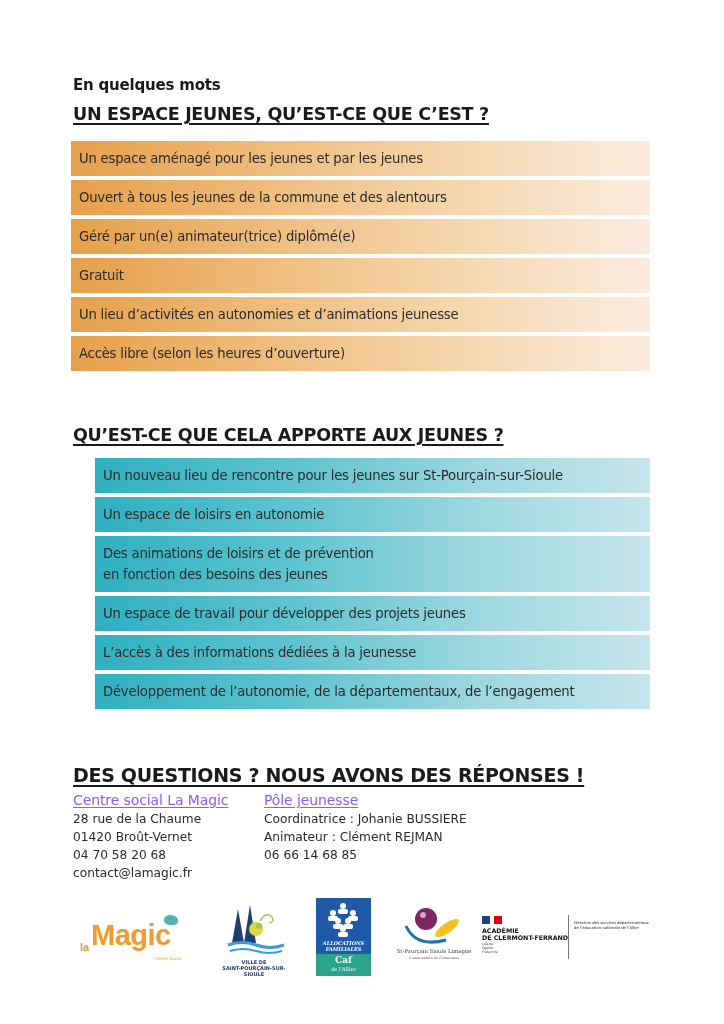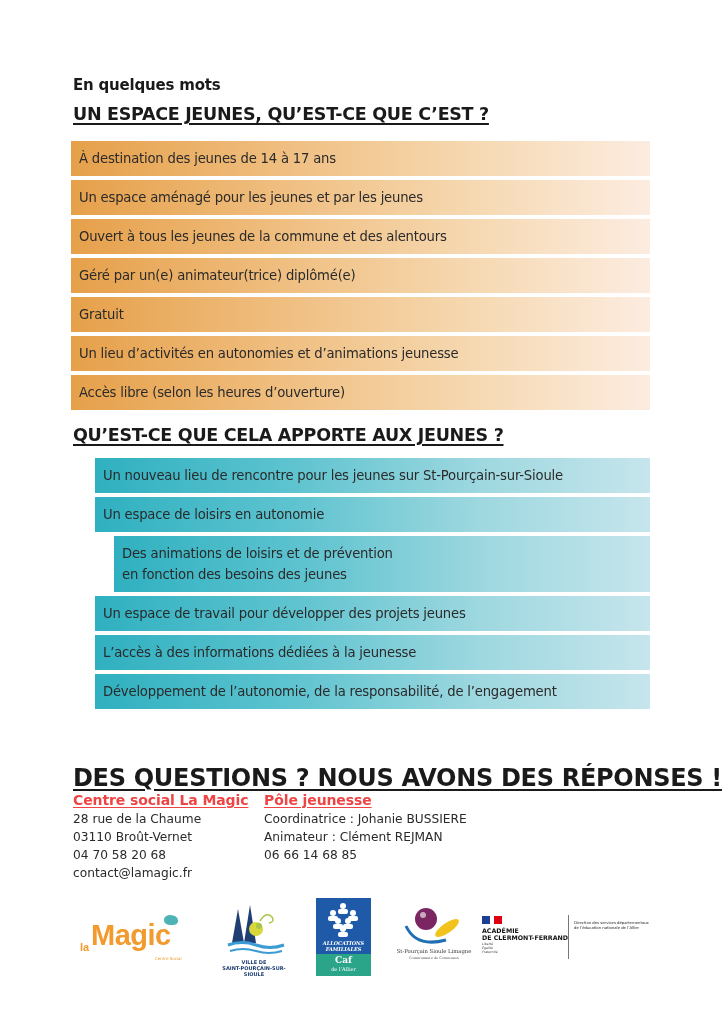--- a/index.html
+++ b/index.html
@@ -4,26 +4,26 @@
 <style>
   * { box-sizing: border-box; margin: 0; padding: 0; }
   html, body { width: 724px; height: 1024px; background: #ffffff; overflow: hidden; }
   body { position: relative; font-family: "DejaVu Sans", sans-serif; color: #1a1a1a; }
 
   .intro { position: absolute; left: 73px; top: 76px; font-size: 15px; font-weight: bold; letter-spacing: -0.2px; }
   .h-section { position: absolute; left: 73px; font-size: 17.5px; font-weight: bold; text-decoration: underline; text-underline-offset: 3px; text-decoration-thickness: 2px; letter-spacing: -0.3px; white-space: nowrap; text-align: center; }
 
   .rows { position: absolute; left: 71px; width: 579px; }
   .row { height: 35px; margin-bottom: 4px; display: flex; align-items: center; padding-left: 8px; font-size: 13.2px; color: #2a2a2a; letter-spacing: -0.2px; white-space: nowrap; }
-  .row.tall { height: 56px; align-items: center; line-height: 21px; white-space: normal; margin-left: 19px; }
+  .row.tall { height: 56px; align-items: center; line-height: 21px; white-space: normal; }
   .row.orange { background: linear-gradient(to right, #e6a04a 0%, #efbd7e 35%, #f6d9b2 70%, #fcece0 100%); }
   .row.teal { background: linear-gradient(to right, #2fb0c0 0%, #5dc3cf 35%, #9fd8e0 70%, #c6e5ec 100%); }
 
   .contact-col { position: absolute; top: 791px; font-size: 12.2px; line-height: 18px; color: #2a2a2a; }
-  .contact-col .col-title { font-weight: bold; font-size: 14px; text-decoration: underline; text-underline-offset: 2px; color: #ef4444; margin-bottom: 1px; display: block; letter-spacing: -0.1px; }
+  .contact-col .col-title { font-weight: normal; font-size: 14px; text-decoration: underline; text-underline-offset: 2px; color: #8b5cf6; margin-bottom: 1px; display: block; letter-spacing: -0.1px; }
   .contact-col .line { display: block; white-space: nowrap; }
 
   .logos { position: absolute; top: 890px; left: 0; width: 724px; height: 100px; }
   .logo { position: absolute; }
 
   
   .logo-magic { left: 80px; top: 25px; width: 110px; height: 50px; }
   .logo-magic .la { position: absolute; left: 0; top: 26px; font-size: 11px; font-weight: bold; color: #f29a2e; font-family: "Liberation Sans", sans-serif; }
   .logo-magic .mg { position: absolute; left: 11px; top: 4px; font-size: 29px; font-weight: bold; color: #f29a2e; font-family: "Liberation Sans", sans-serif; letter-spacing: -0.5px; }
   .logo-magic .blob { position: absolute; left: 84px; top: 0; width: 14px; height: 10px; background: #4fb3b5; border-radius: 50% 60% 40% 50%; }
@@ -54,21 +54,20 @@
   .logo-acad .acad-dir { position: absolute; left: 94px; top: 8px; font-size: 3.8px; color: #222; line-height: 5px; width: 80px; }
 </style>
 </head>
 <body>
 
 <div class="intro">En quelques mots</div>
 
 <div class="h-section" style="top:104px;">UN ESPACE JEUNES, QU’EST-CE QUE C’EST ?</div>
 
 <div class="rows" style="top:141px;">
-  <div class="row orange">À destination des jeunes de 14 à 17 ans</div>
   <div class="row orange">Un espace aménagé pour les jeunes et par les jeunes</div>
   <div class="row orange">Ouvert à tous les jeunes de la commune et des alentours</div>
   <div class="row orange">Géré par un(e) animateur(trice) diplômé(e)</div>
   <div class="row orange">Gratuit</div>
   <div class="row orange">Un lieu d’activités en autonomies et d’animations jeunesse</div>
   <div class="row orange">Accès libre (selon les heures d’ouverture)</div>
 </div>
 
 <div class="h-section" style="top:425px;">QU’EST-CE QUE CELA APPORTE AUX JEUNES ?</div>
 
@@ -76,29 +75,29 @@
   <div class="row teal">Un nouveau lieu de rencontre pour les jeunes sur St-Pourçain-sur-Sioule</div>
   <div class="row teal">Un espace de loisirs en autonomie</div>
   <div class="row teal tall">
     <div>
       <span style="display:block">Des animations de loisirs et de prévention</span>
       <span style="display:block">en fonction des besoins des jeunes</span>
     </div>
   </div>
   <div class="row teal">Un espace de travail pour développer des projets jeunes</div>
   <div class="row teal">L’accès à des informations dédiées à la jeunesse</div>
-  <div class="row teal">Développement de l’autonomie, de la responsabilité, de l’engagement</div>
+  <div class="row teal">Développement de l’autonomie, de la départementaux, de l’engagement</div>
 </div>
 
-<div class="h-section" style="top:764px; font-size:24px;">DES QUESTIONS ? NOUS AVONS DES RÉPONSES !</div>
+<div class="h-section" style="top:764px; font-size:19px;">DES QUESTIONS ? NOUS AVONS DES RÉPONSES !</div>
 
 <div class="contact-col" style="left:73px;">
   <span class="col-title">Centre social La Magic</span>
   <span class="line">28 rue de la Chaume</span>
-  <span class="line">03110 Broût-Vernet</span>
+  <span class="line">01420 Broût-Vernet</span>
   <span class="line">04 70 58 20 68</span>
   <span class="line">contact@lamagic.fr</span>
 </div>
 
 <div class="contact-col" style="left:264px;">
   <span class="col-title">Pôle jeunesse</span>
   <span class="line">Coordinatrice : Johanie BUSSIERE</span>
   <span class="line">Animateur : Clément REJMAN</span>
   <span class="line">06 66 14 68 85</span>
 </div>

